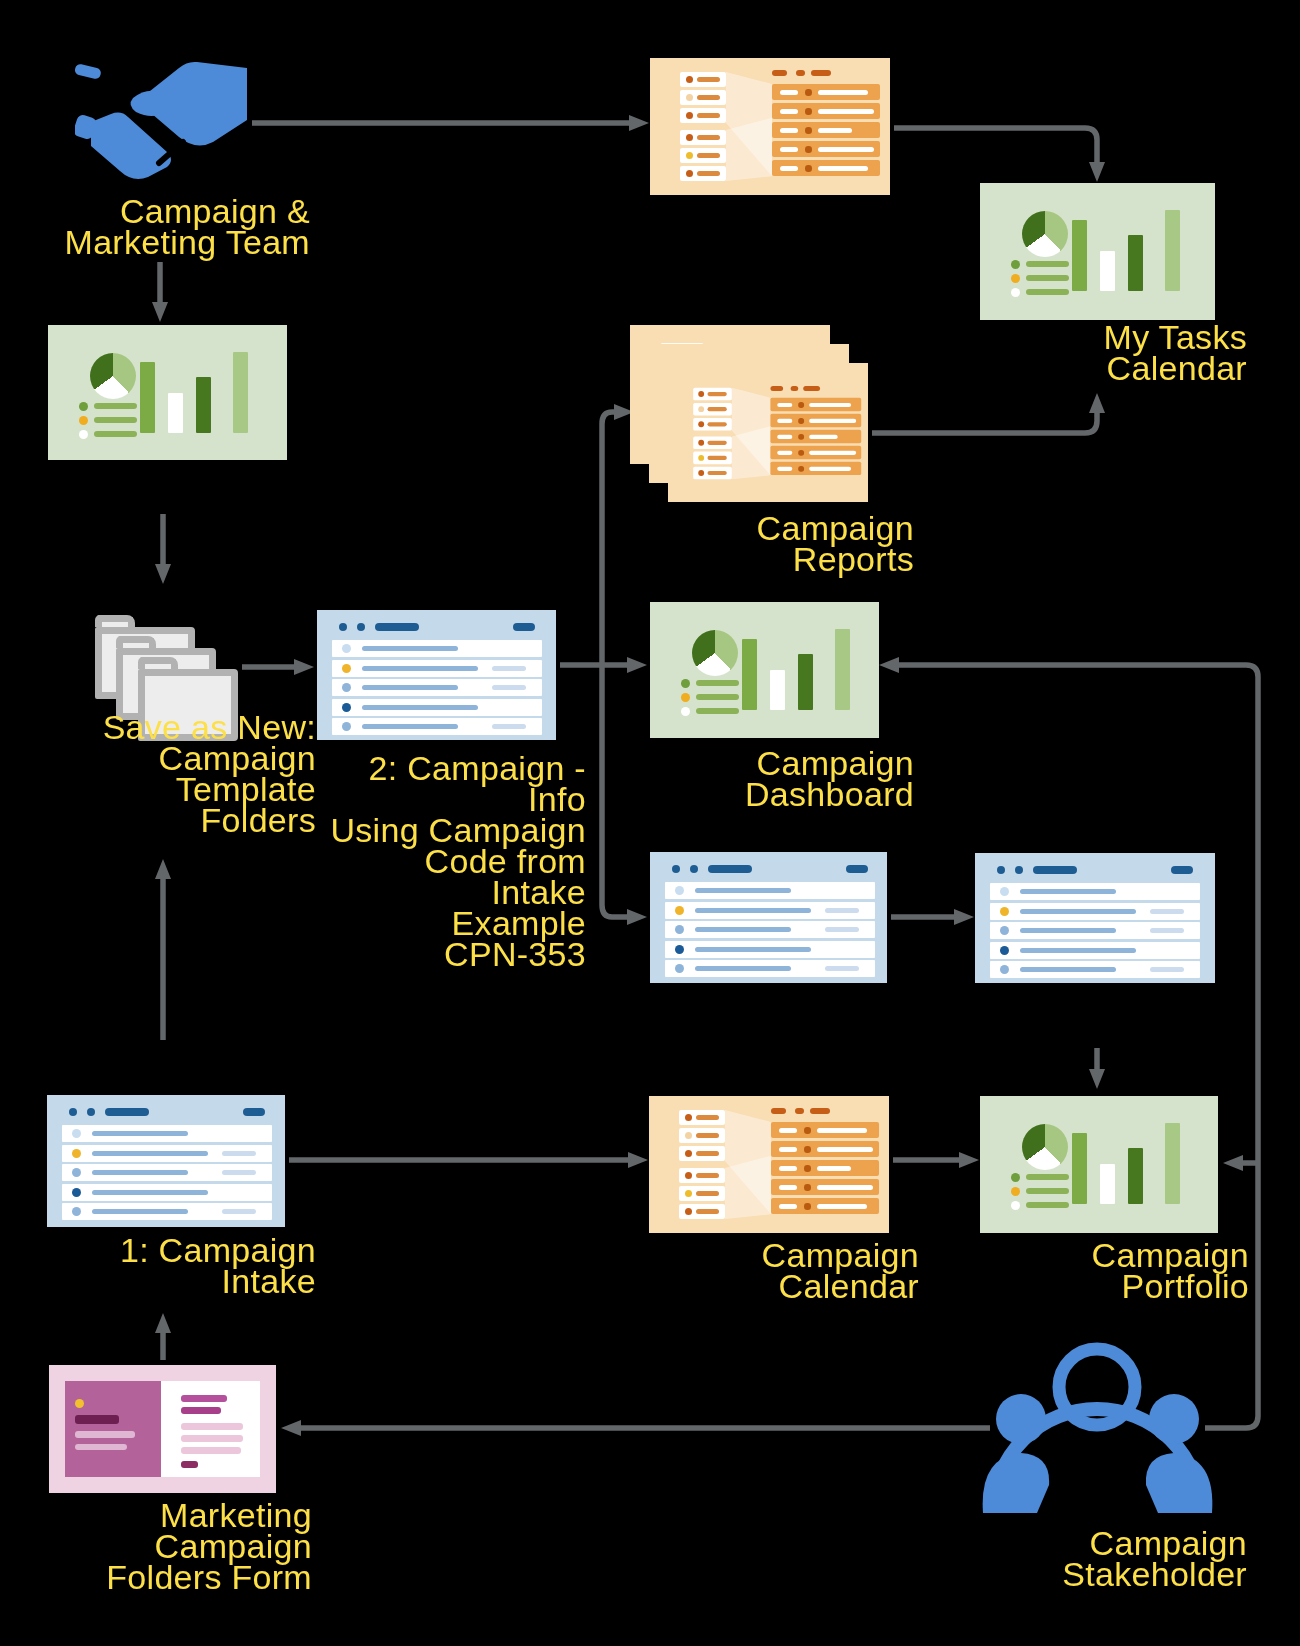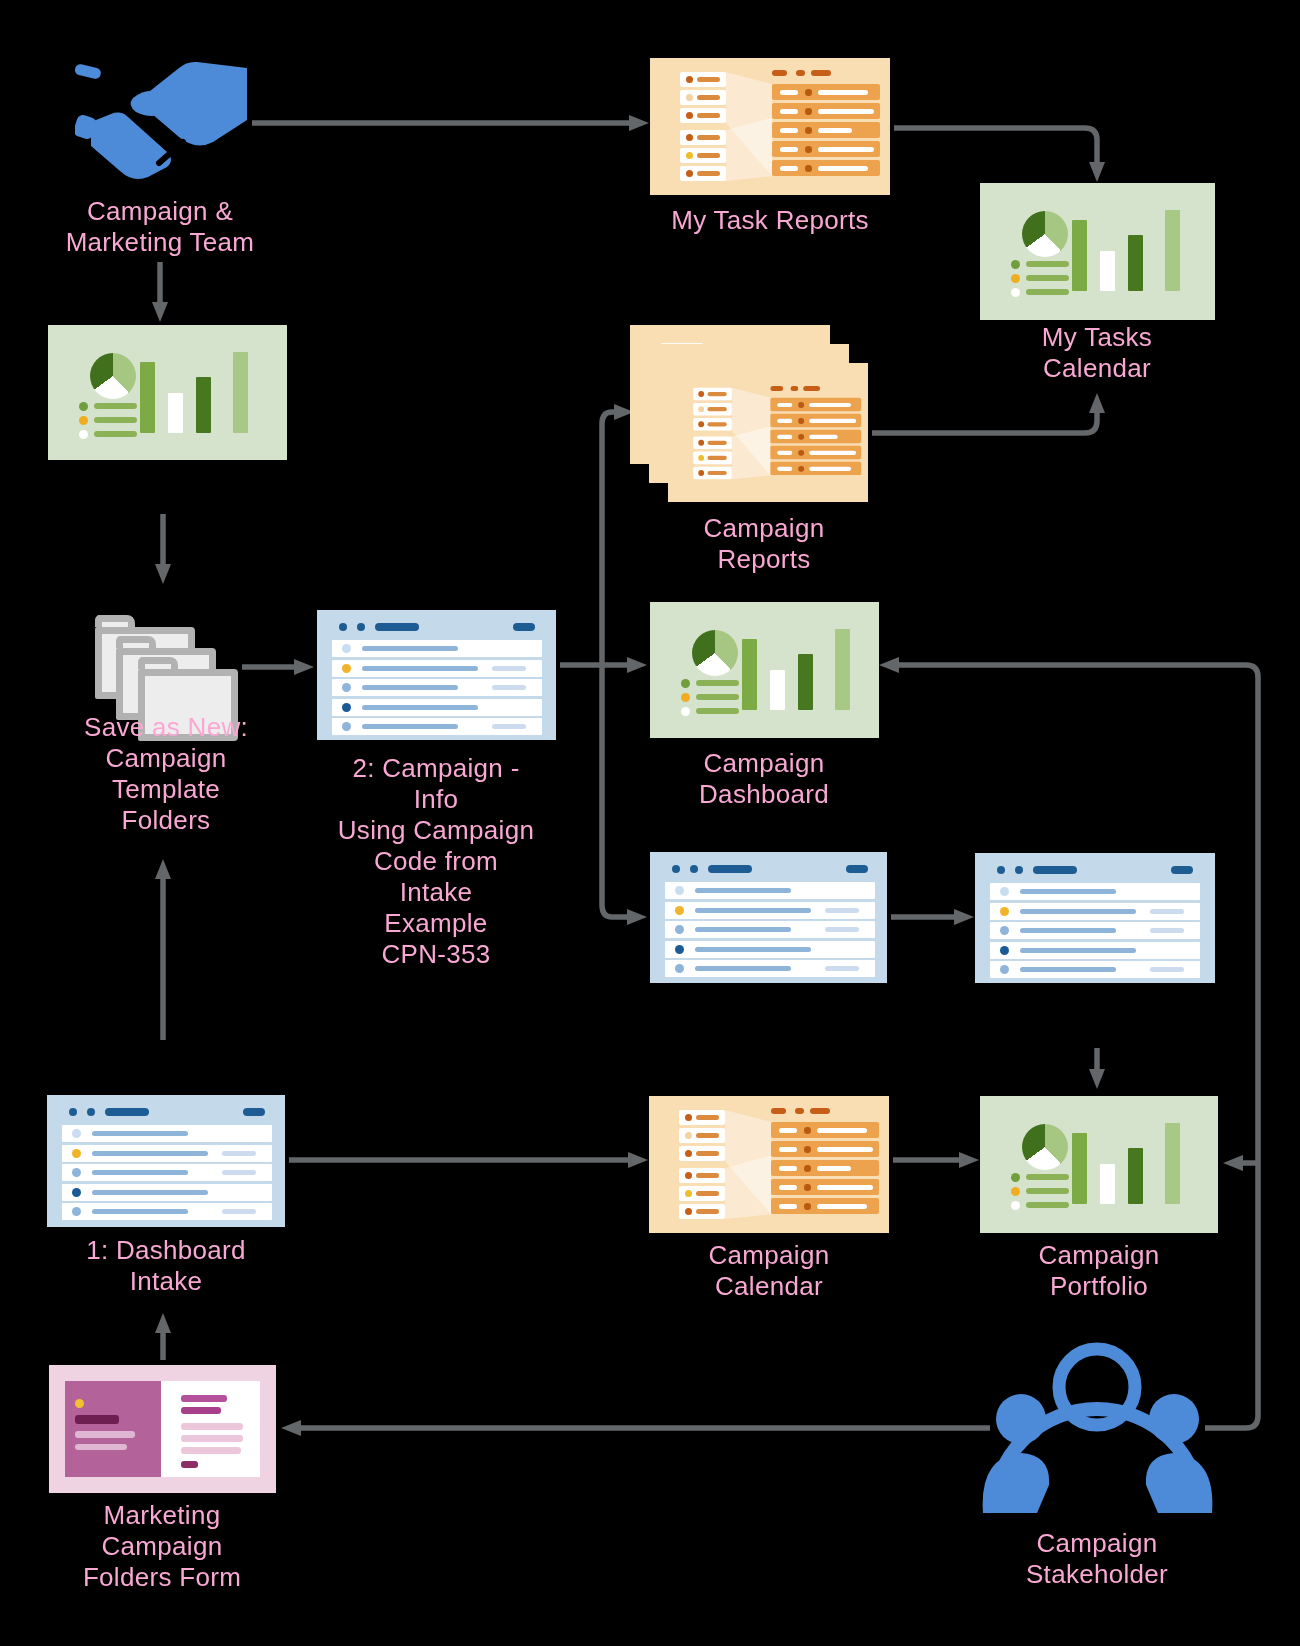--- a/index.html
+++ b/index.html
@@ -4,22 +4,22 @@
 <style>
   html,body{margin:0;padding:0;background:#000;}
   #canvas{position:relative;width:1300px;height:1646px;background:#000;overflow:hidden;
           font-family:"Liberation Sans",sans-serif;}
   svg.connectors{position:absolute;left:0;top:0;z-index:1;}
   .card{position:absolute;z-index:2;}
   .green{background:#d6e3cc;}
   .orangec{background:#f9ddb3;}
   .bluec{background:#c4d9ea;}
   .pinkc{background:#f0d3e2;}
-  .lbl{position:absolute;z-index:3;transform:translateX(-50%);text-align:center;
-       white-space:pre-line;font-size:26px;line-height:31px;color:#f9a8d4;letter-spacing:.3px;}
+  .lbl{position:absolute;z-index:3;transform:translateX(-50%);text-align:right;
+       white-space:pre-line;font-size:34px;line-height:31px;color:#fde047;letter-spacing:.3px;}
   
   .gfx{position:absolute;inset:0;}
   .g-pie{position:absolute;left:42px;top:28px;width:46px;height:46px;border-radius:50%;
          background:conic-gradient(#a6c781 0 38%,#ffffff 38% 65%,#41701c 65% 100%);}
   .g-dot{position:absolute;left:31px;width:9px;height:9px;border-radius:50%;}
   .g-line{position:absolute;left:46px;width:43px;height:6px;border-radius:3px;background:#8cb258;}
   .g-bar{position:absolute;width:15px;border-radius:1px;}
   
   .o-row{position:absolute;left:30px;width:46px;height:15px;background:#fff;border-radius:2px;}
   .o-row i{position:absolute;left:6px;top:4px;width:7px;height:7px;border-radius:50%;}
@@ -519,28 +519,27 @@
 Campaign
 Template
 Folders</div>
   <div class="lbl" style="left:436px;top:753px;width:300px">2: Campaign -
 Info
 Using Campaign
 Code from
 Intake
 Example
 CPN-353</div>
-  <div class="lbl" style="left:770px;top:205px;width:320px">My Task Reports</div>
   <div class="lbl" style="left:1097px;top:322px;width:300px">My Tasks
 Calendar</div>
   <div class="lbl" style="left:764px;top:513px;width:300px">Campaign
 Reports</div>
   <div class="lbl" style="left:764px;top:748px;width:300px">Campaign
 Dashboard</div>
-  <div class="lbl" style="left:166px;top:1235px;width:300px">1: Dashboard
+  <div class="lbl" style="left:166px;top:1235px;width:300px">1: Campaign
 Intake</div>
   <div class="lbl" style="left:769px;top:1240px;width:300px">Campaign
 Calendar</div>
   <div class="lbl" style="left:1099px;top:1240px;width:300px">Campaign
 Portfolio</div>
   <div class="lbl" style="left:162px;top:1500px;width:300px">Marketing
 Campaign
 Folders Form</div>
   <div class="lbl" style="left:1097px;top:1528px;width:300px">Campaign
 Stakeholder</div>

